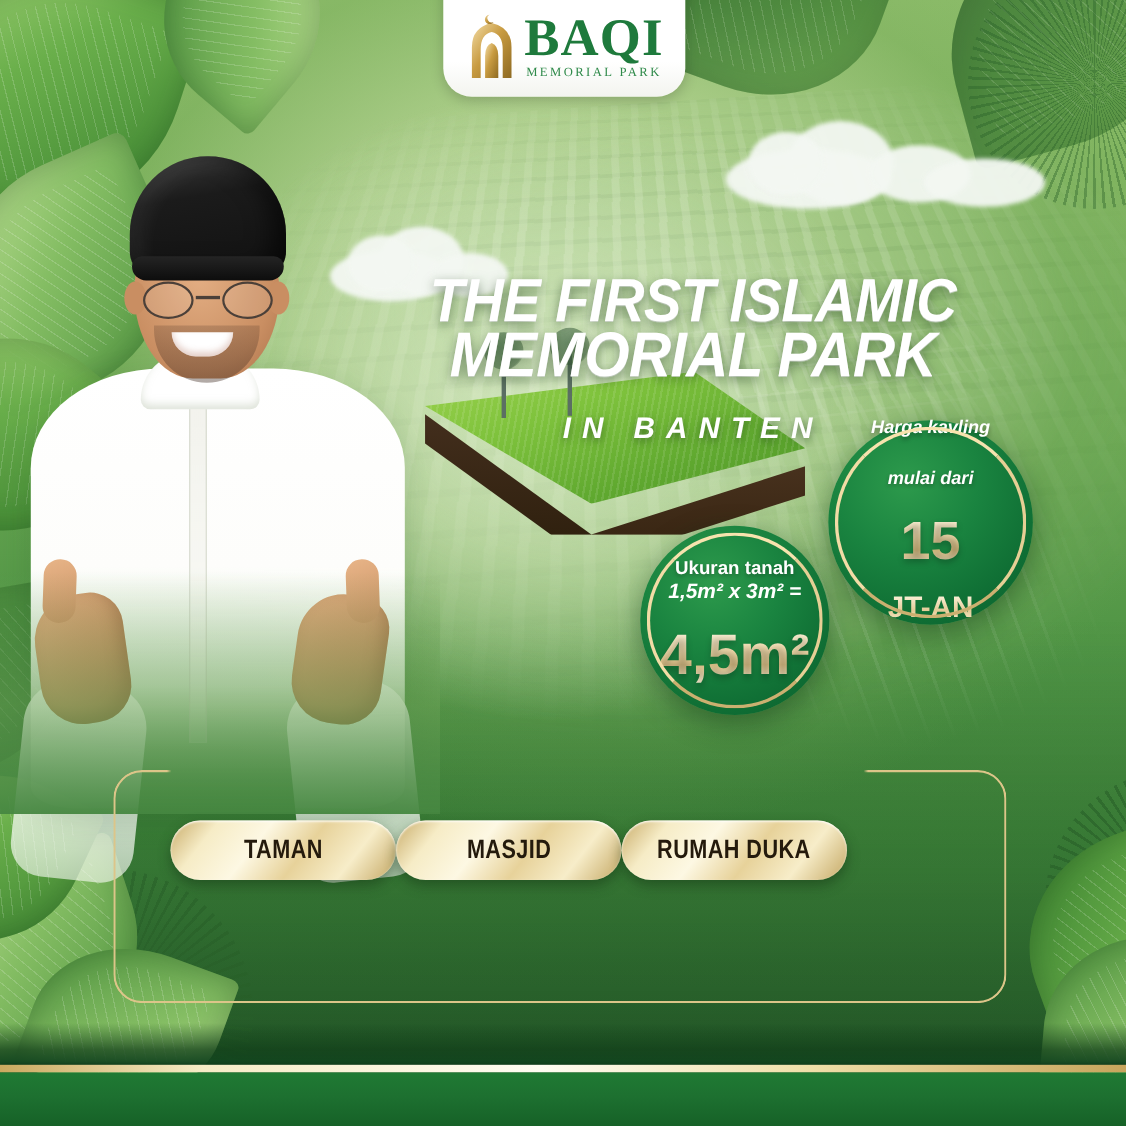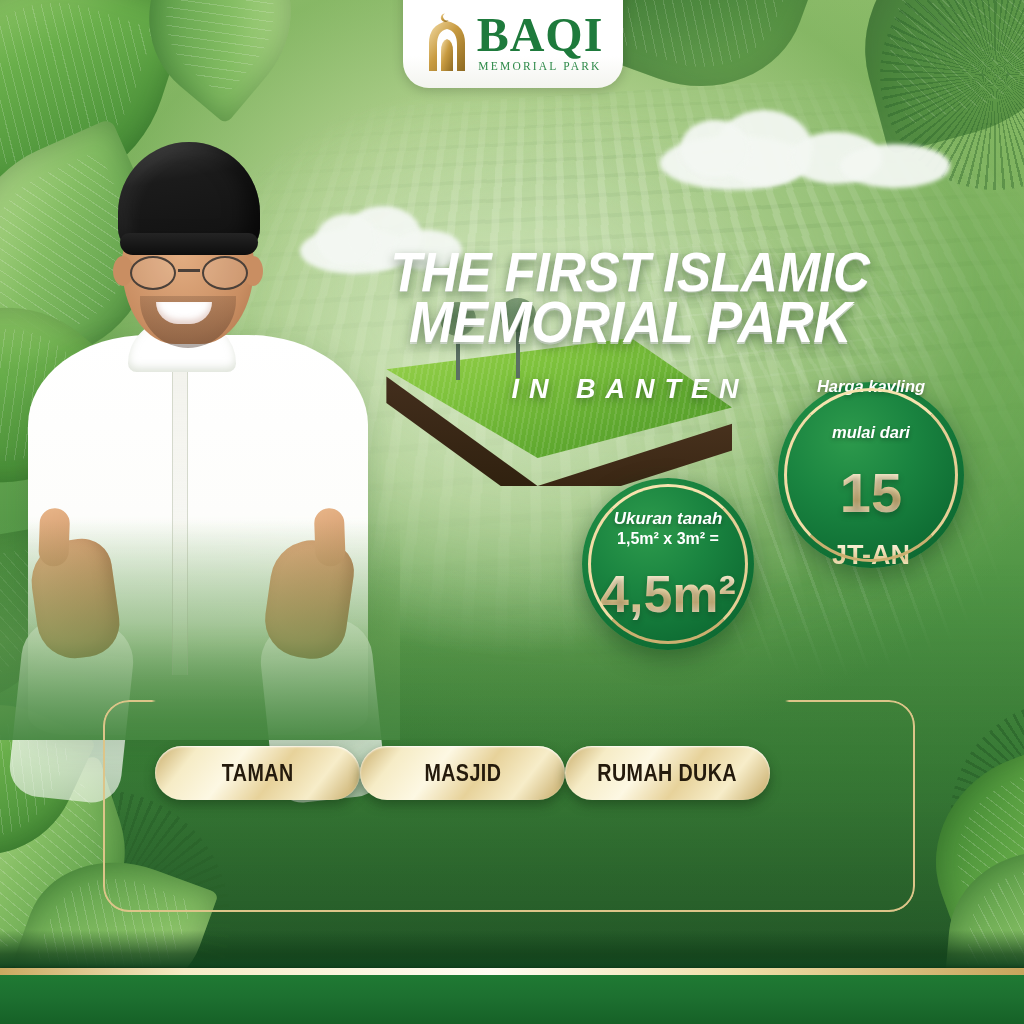--- a/index.html
+++ b/index.html
@@ -239,43 +239,43 @@
     background: radial-gradient(circle at 38% 30%, #2d9a4c 0%, #1a8440 38%, #0f6e34 72%, #0a5c2c 100%);
     box-shadow: 0 8px 26px rgba(10,50,20,0.45);
     display: flex; flex-direction: column; align-items: center; justify-content: center;
     text-align: center; color: #fff;
   }
   .circle-badge::before {
     content: ""; position: absolute; inset: 6px; border-radius: 50%;
     border: 3px solid; border-color: #f7e3ae #e6cf95 #cbb070 #f2dca6;
     background: transparent;
   }
-  .badge-price { left: 778px; top: 382px; width: 186px; height: 186px; gap: 27px; }
+  .badge-price { left: 753px; top: 382px; width: 186px; height: 186px; gap: 27px; }
   .badge-size { left: 582px; top: 478px; width: 172px; height: 172px; }
 
   .bp-label {
     font-size: 16.5px; font-style: italic; font-weight: 600; line-height: 1.15;
     text-shadow: 0 2px 4px rgba(0,0,0,0.3); margin-top: -4px;
   }
   .bp-number {
-    font-size: 56px; font-weight: 800; line-height: 0.92; margin-top: -2px;
+    font-size: 49px; font-weight: 800; line-height: 0.92; margin-top: -2px;
     background: linear-gradient(180deg, #fff7e0 0%, #f0dbac 35%, #d8bd80 65%, #fbf0d2 100%);
     -webkit-background-clip: text; background-clip: text; color: transparent;
     text-shadow: 0 3px 6px rgba(0,0,0,0.25);
   }
   .bp-unit {
     font-size: 27px; font-weight: 800; line-height: 1; margin-top: -4px;
     background: linear-gradient(180deg, #fff8e4, #e3cb96 60%, #fbf1d4);
     -webkit-background-clip: text; background-clip: text; color: transparent;
   }
   .bs-label {
-    font-size: 17px; font-style: italic; font-weight: 600; line-height: 1.25;
+    font-size: 17px; font-weight: 600; line-height: 1.25;
     text-shadow: 0 2px 4px rgba(0,0,0,0.3);
   }
-  .bs-sub { font-size: 16px; font-weight: 600; }
+  .bs-sub { font-size: 19px; font-style: italic; font-weight: 600; }
   .bs-value {
     font-size: 52px; font-weight: 800; line-height: 1; margin-top: 20px;
     background: linear-gradient(180deg, #fff9e6 0%, #f1dcae 38%, #dcc187 66%, #fdf3d8 100%);
     -webkit-background-clip: text; background-clip: text; color: transparent;
     text-shadow: 0 3px 6px rgba(0,0,0,0.22);
   }
 
   
   .fac-panel { position: absolute; left: 103px; top: 700px; width: 812px; height: 212px; }
   .fac-frame {

